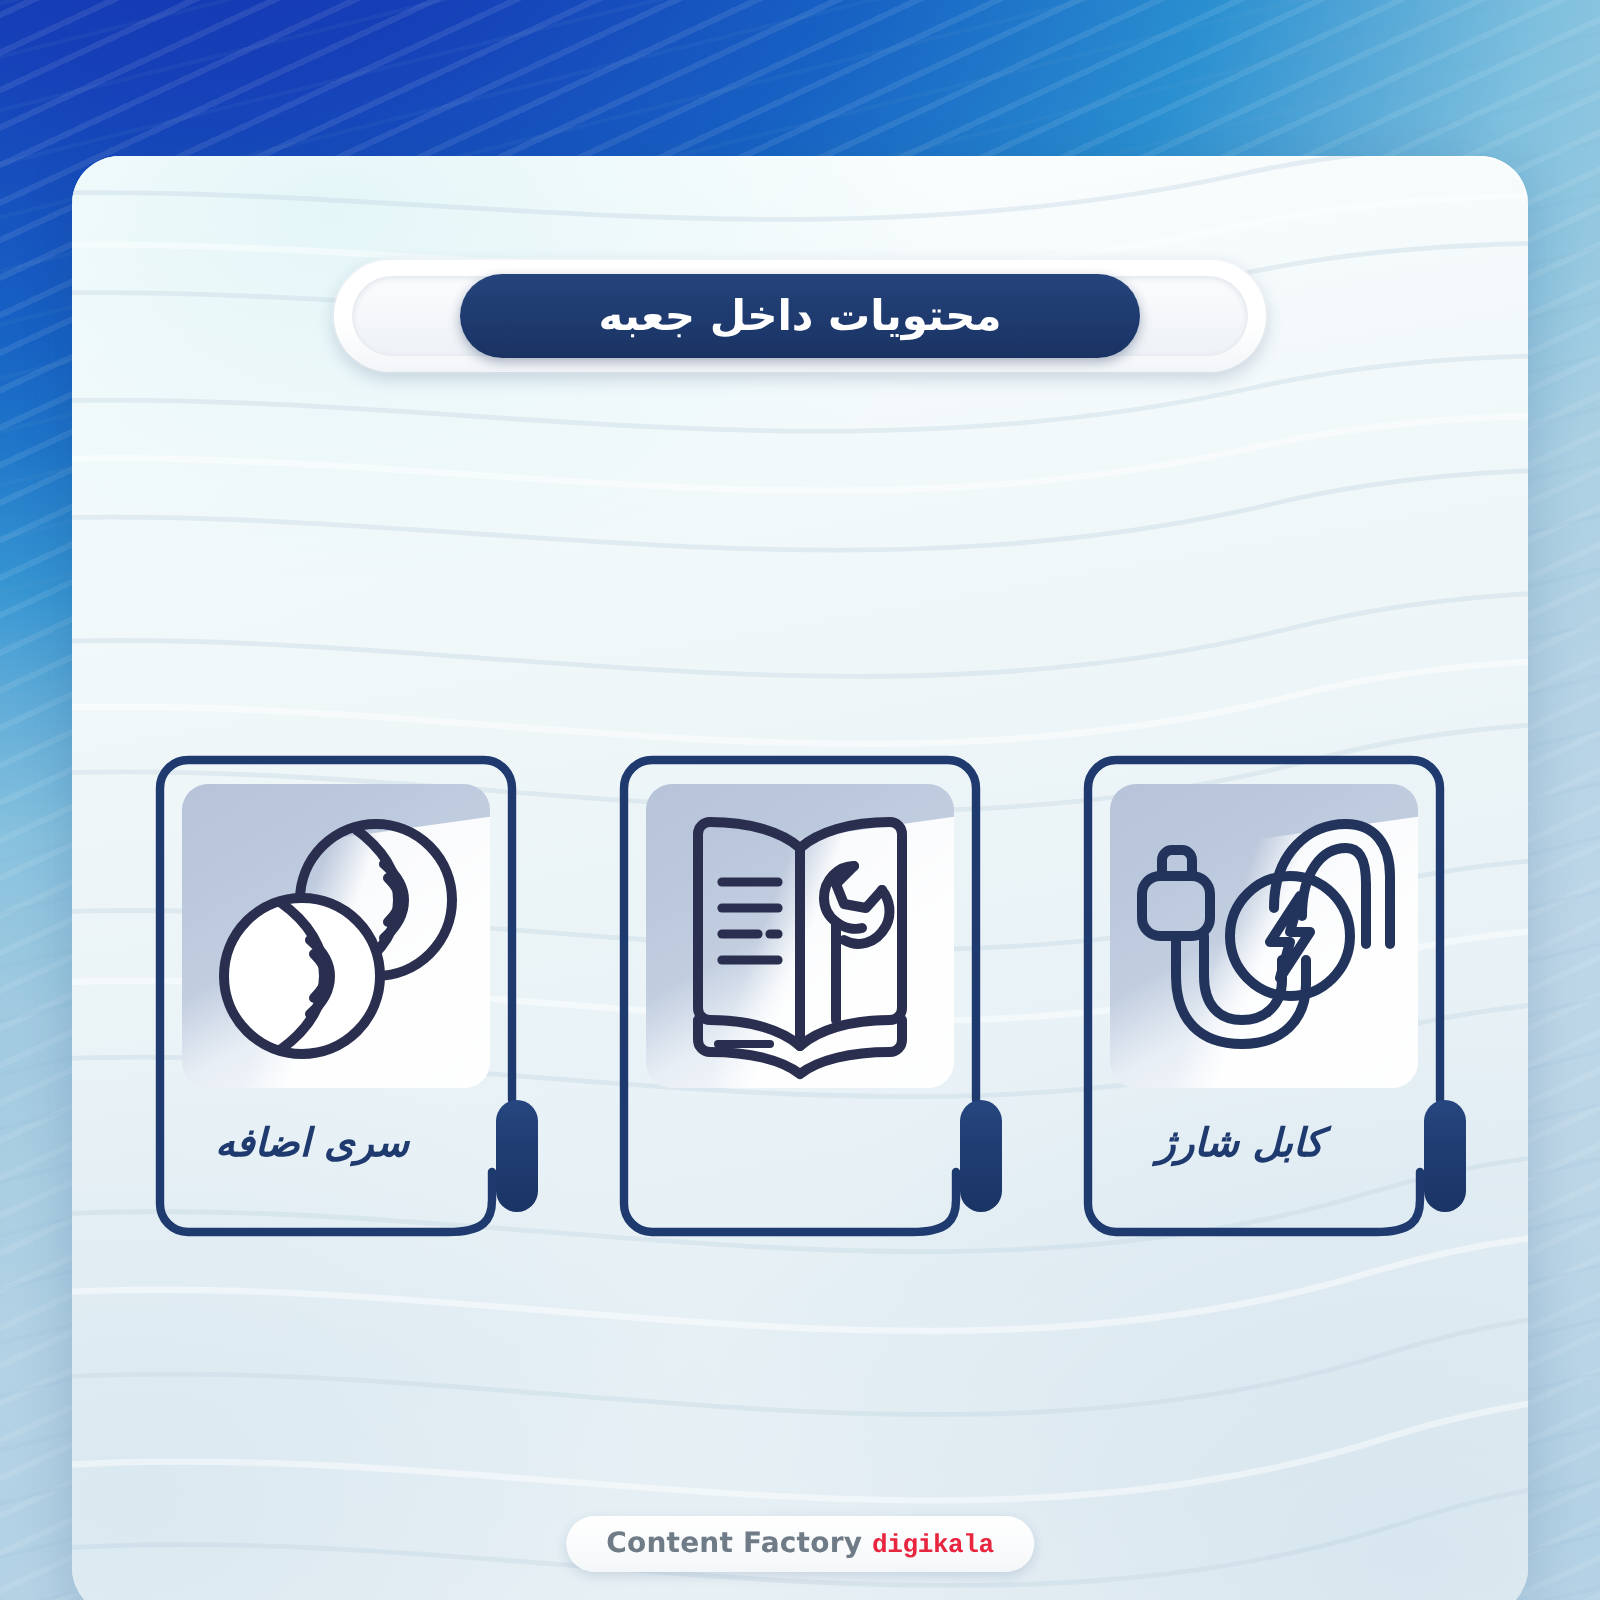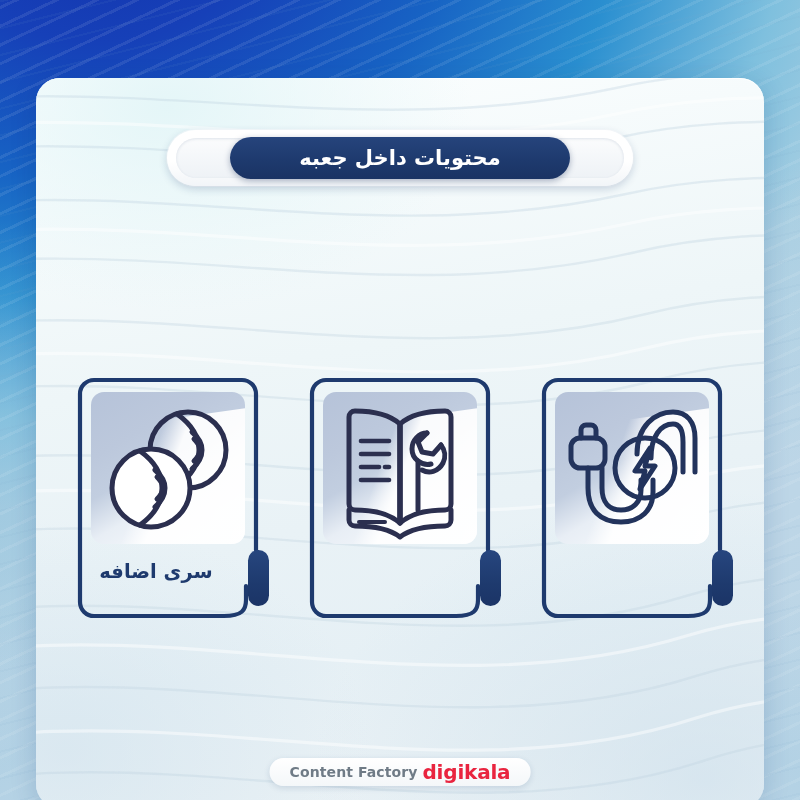--- a/index.html
+++ b/index.html
@@ -86,21 +86,21 @@
     line-height:1;white-space:nowrap;
   }
 
   
   #cards{
     position:absolute;left:50%;top:296px;transform:translateX(-50%);
     width:660px;height:250px;
     display:flex;justify-content:space-between;align-items:flex-start;
   }
   .card{
-    position:relative;width:196px;height:248px;
+    position:relative;width:196px;height:248px;font-style:italic;
   }
   .card-frame{
     position:absolute;inset:0;
     border-radius:18px;
   }
   .card-frame svg{display:block;width:100%;height:100%;overflow:visible;}
 
   .card-icon-box{
     position:absolute;left:21px;top:18px;width:154px;height:152px;
     border-radius:13px;
@@ -127,21 +127,21 @@
   }
 
   
   #footer{
     position:absolute;left:50%;bottom:22px;transform:translateX(-50%);
     height:28px;padding:0 20px;border-radius:14px;
     background:linear-gradient(180deg,#ffffff 0%,#f4f7f9 100%);
     display:flex;align-items:center;gap:5px;
     box-shadow:0 2px 6px rgba(20,55,105,.14);
   }
-  #footer-brand{color:#e9243f;font-size:20px;font-weight:bold;letter-spacing:-.2px;}
+  #footer-brand{color:#e9243f;font-size:13px;font-weight:bold;letter-spacing:-.2px;font-family:Liberation Mono, monospace;}
   #footer-text{color:#6f7b86;font-size:14px;letter-spacing:.1px;font-weight:bold;}
 </style>
 </head>
 <body>
 
 <div id="canvas">
 
   <div id="bgwash"></div>
   <div id="bgwaves"></div>
   <div id="bgwaves2"></div>
@@ -206,20 +206,21 @@
                 <path d="M96 66 C96 44 106 32 118 32 C126 32 128 40 128 50 L128 80"></path>
 
                 <circle cx="90" cy="76" r="30"></circle>
 
                 <path d="M95 56 L80 79 L90 79 L85 97 L100 74 L90 74 Z"></path>
               </g>
             </svg>
           </div>
         </div>
 
+        <div class="card-label">کابل شارژ</div>
         <div class="card-tab"></div>
       </div>
 
       <div class="card">
         <div class="card-frame">
           <svg viewBox="0 0 196 248">
             <path d="M 186 176 L 186 20 A 14 14 0 0 0 172 6 L 24 6 A 14 14 0 0 0 10 20 L 10 228 A 14 14 0 0 0 24 242 L 154 242 C 172 242 176 236 176 226 L 176 212" fill="none" stroke="#1e3a6e" stroke-width="4.2" stroke-linecap="round"></path>
           </svg>
         </div>
 

